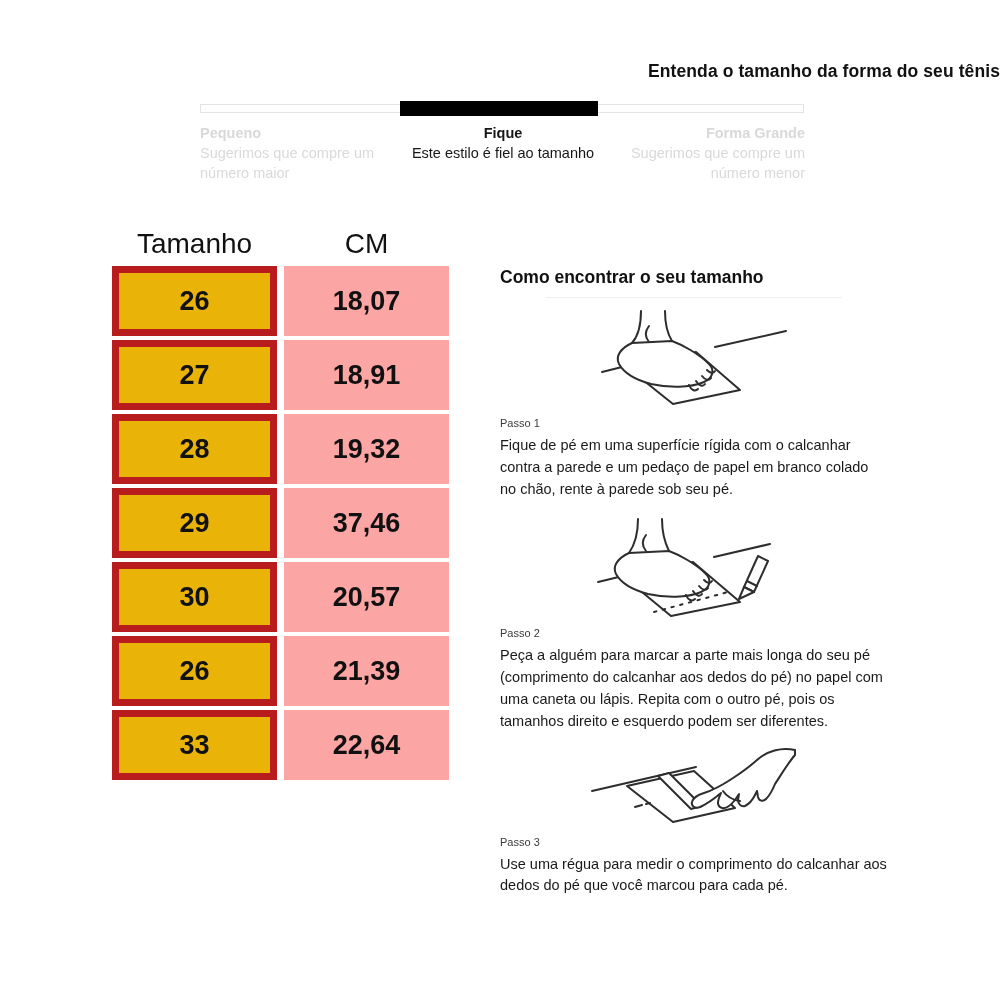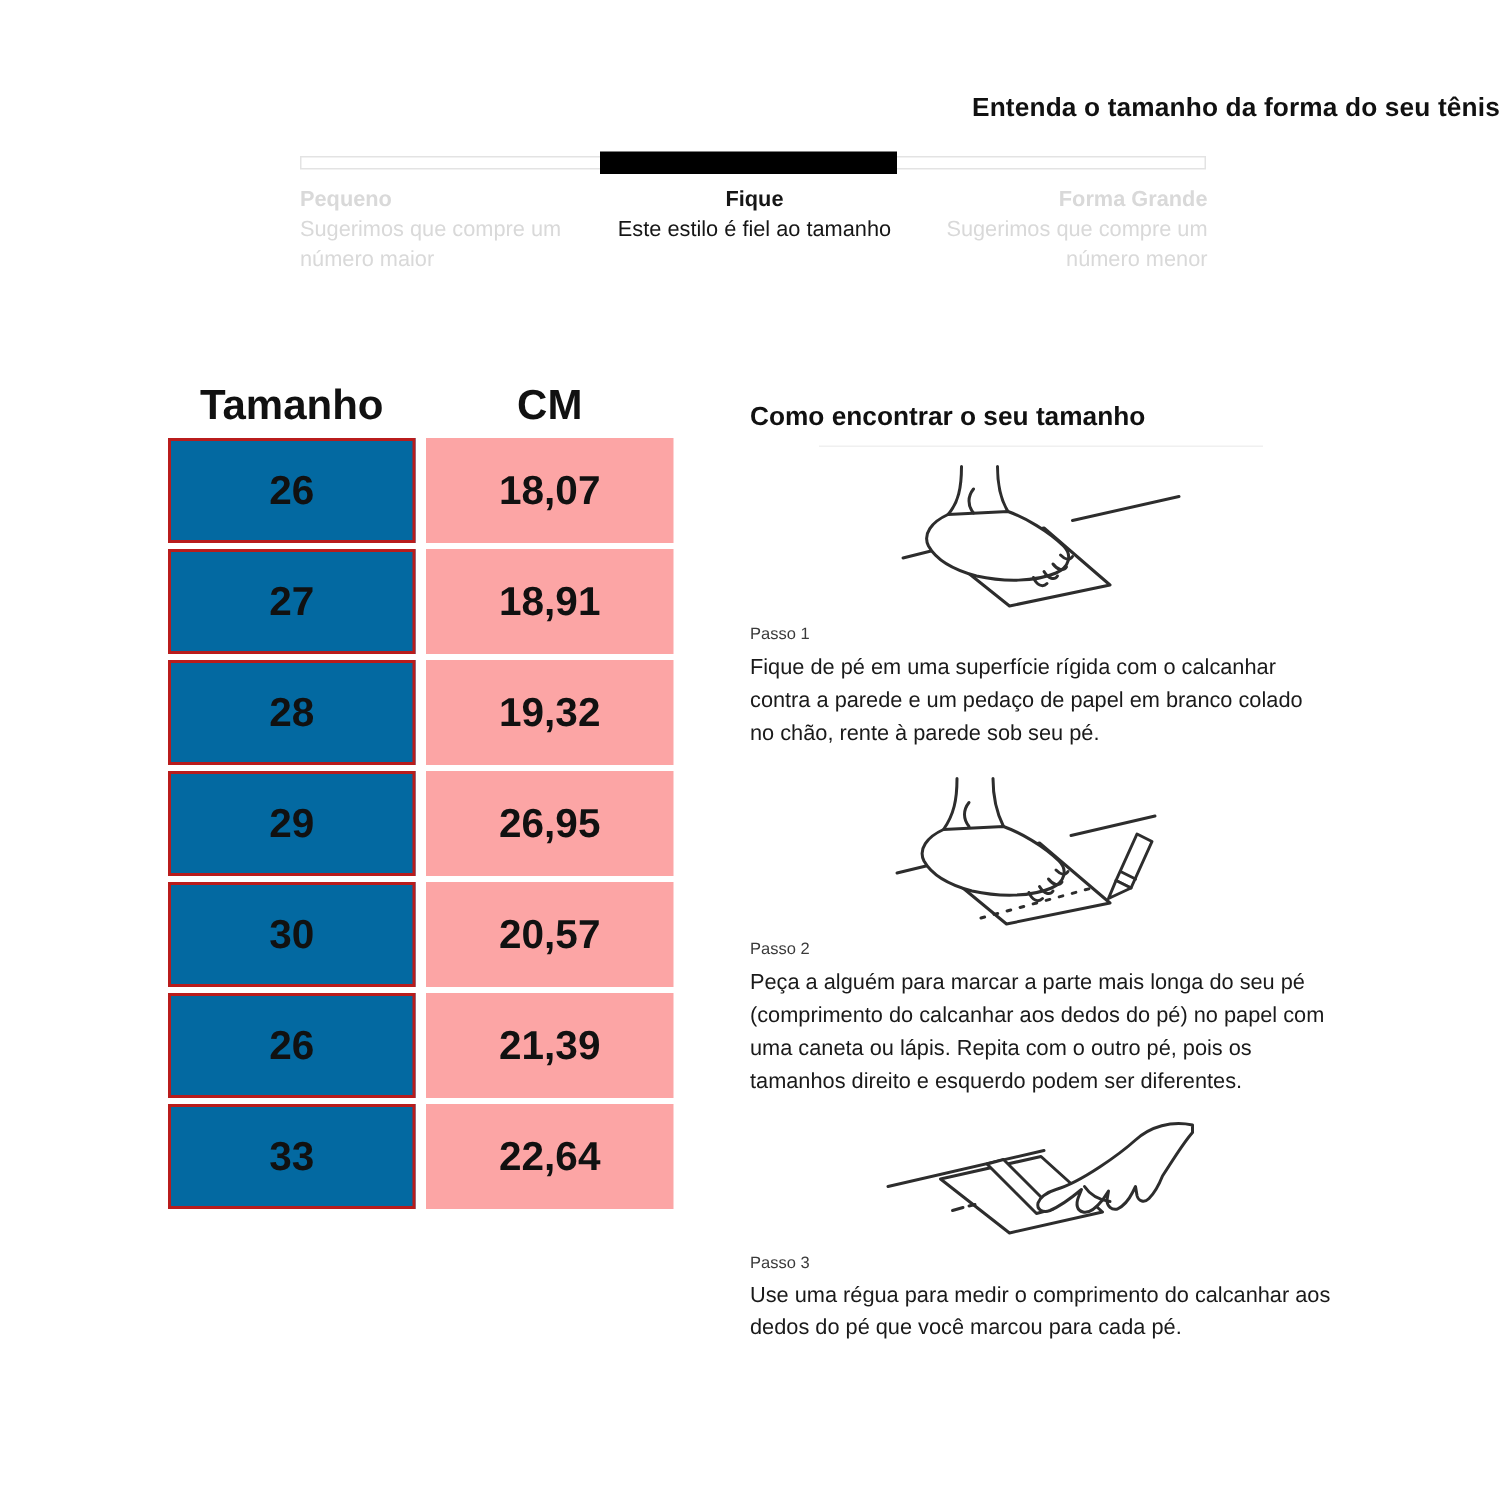--- a/index.html
+++ b/index.html
@@ -22,27 +22,27 @@
   }
   .fit-label { position:absolute; top:123px; font-size:14.5px; line-height:20px; }
   .fit-label .fit-name { font-weight:bold; }
   .fit-left  { left:200px; width:182px; text-align:left;  color:#d9d9d9; }
   .fit-center{ left:411px; width:184px; text-align:center; color:#161616; }
   .fit-right { left:623px; width:182px; text-align:right; color:#d9d9d9; }
 
   
   .size-table { position:absolute; left:112px; top:228px; width:338px; }
   .thead { display:flex; gap:7px; margin-bottom:6px; }
-  .th { width:165px; text-align:center; font-size:28px; font-weight:bold; color:#111; line-height:32px;margin-top:26px; }
+  .th { width:165px; text-align:center; font-size:28px; font-weight:normal; color:#111; line-height:32px; }
   .trow { display:flex; gap:7px; margin-bottom:4px; }
   .td {
     width:165px; height:70px; display:flex; align-items:center; justify-content:center;
     font-size:27px; font-weight:bold; color:#111; box-sizing:border-box;
   }
-  .td-size { background:#0369a1; border:2px solid #b91c1c; }
+  .td-size { background:#eab308; border:7px solid #b91c1c; }
   .td-cm   { background:#fca5a5; }
 
   
   .howto { position:absolute; left:500px; top:266px; width:388px; color:#1a1a1a; }
   .howto-title { margin:0; font-size:17.5px; font-weight:bold; color:#111; line-height:22px; }
   .howto-divider { width:296px; margin:9px auto 0; border-bottom:1px solid #f0f0f0; height:0; }
   .step svg { display:block; margin:0 auto; }
   .step-1 svg { margin-top:12px; }
   .step-2 svg { margin-top:16px; }
   .step-3 svg { margin-top:14px; }
@@ -87,21 +87,21 @@
     <div class="trow">
       <div class="td td-size">27</div>
       <div class="td td-cm">18,91</div>
     </div>
     <div class="trow">
       <div class="td td-size">28</div>
       <div class="td td-cm">19,32</div>
     </div>
     <div class="trow">
       <div class="td td-size">29</div>
-      <div class="td td-cm">26,95</div>
+      <div class="td td-cm">37,46</div>
     </div>
     <div class="trow">
       <div class="td td-size">30</div>
       <div class="td td-cm">20,57</div>
     </div>
     <div class="trow">
       <div class="td td-size">26</div>
       <div class="td td-cm">21,39</div>
     </div>
     <div class="trow">

